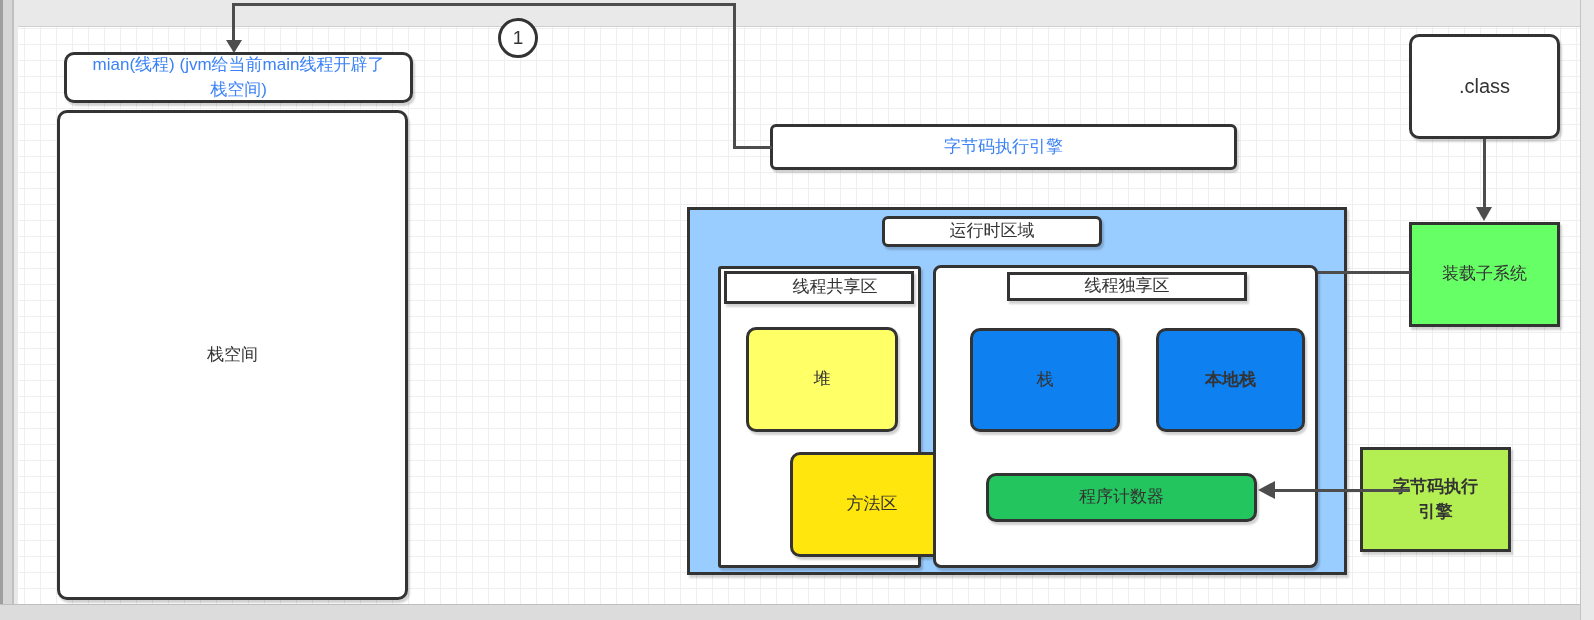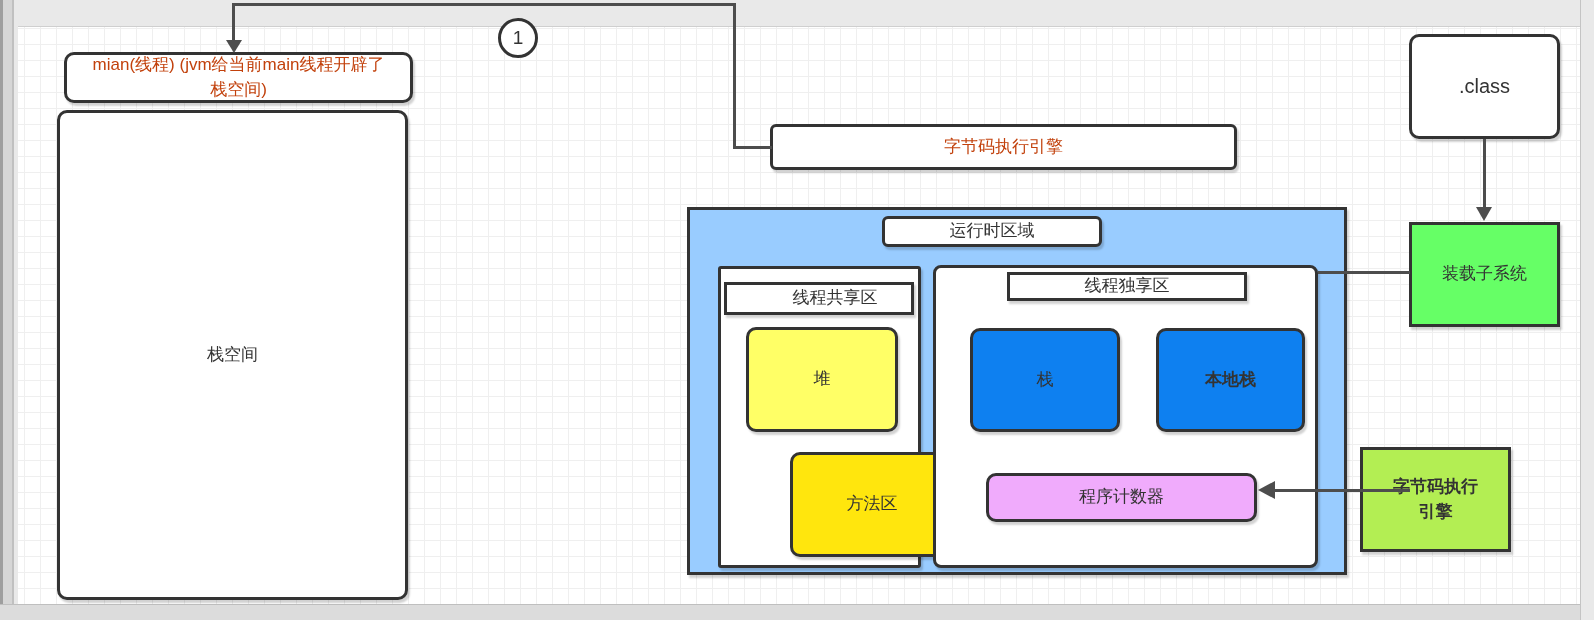--- a/index.html
+++ b/index.html
@@ -29,37 +29,37 @@
   
   .shape{
     position:absolute;z-index:10;box-sizing:border-box;
     border:3px solid #333;background:#fff;
     display:flex;align-items:center;justify-content:center;text-align:center;
     font-size:17px;line-height:1.45;
     box-shadow:2px 3px 2px rgba(0,0,0,0.18);
   }
   .rounded{border-radius:10px;}
   .rounded-sm{border-radius:6px;}
-  .red-text{color:#c2410c;}
+  .red-text{color:#3b82f6;}
   .label-box{border-width:3px;box-shadow:2px 3px 2px rgba(0,0,0,0.18);}
 
   #node-main-thread{left:64px;top:52px;width:349px;height:51px;padding:0 22px;}
   #node-stack-space{left:57px;top:110px;width:351px;height:490px;}
   #node-jvm-memory{left:770px;top:124px;width:467px;height:46px;}
   #node-runtime-container{left:687px;top:207px;width:660px;height:368px;background:#99ccff;}
   #node-runtime-label{left:882px;top:216px;width:220px;height:31px;}
   #panel-thread-shared{left:718px;top:266px;width:203px;height:302px;border-radius:3px;}
-  #label-thread-shared{left:724px;top:282px;width:190px;height:33px;padding-left:32px;}
+  #label-thread-shared{left:724px;top:271px;width:190px;height:33px;padding-left:32px;}
   #node-heap{left:746px;top:327px;width:152px;height:105px;background:#ffff66;}
   #node-method-area{left:790px;top:452px;width:164px;height:105px;background:#ffe60d;}
   #panel-thread-private{left:933px;top:265px;width:385px;height:303px;border-radius:8px;}
   #label-thread-private{left:1007px;top:272px;width:240px;height:29px;}
   #node-stack{left:970px;top:328px;width:150px;height:104px;background:#0e80f0;}
   #node-native-stack{left:1156px;top:328px;width:149px;height:104px;background:#0e80f0;font-weight:bold;}
-  #node-program-counter{left:986px;top:473px;width:271px;height:49px;background:#f0abfc;}
+  #node-program-counter{left:986px;top:473px;width:271px;height:49px;background:#22c55e;}
   #node-class-file{left:1409px;top:34px;width:151px;height:105px;font-size:20px;}
   #node-load-subsystem{left:1409px;top:222px;width:151px;height:105px;background:#66ff66;}
   #node-bytecode-engine{left:1360px;top:447px;width:151px;height:105px;background:#b3ee53;padding:0 27px;font-weight:bold;}
 
   
   .conn{position:absolute;z-index:20;background:#4d4d4d;}
   .arrowhead{position:absolute;z-index:21;width:0;height:0;}
   #conn-top-h{left:232px;top:3px;width:504px;height:3px;}
   #conn-top-v-left{left:232px;top:3px;width:3px;height:38px;}
   #arrow-to-main{left:226px;top:40px;border-left:8px solid transparent;border-right:8px solid transparent;border-top:13px solid #4d4d4d;}

